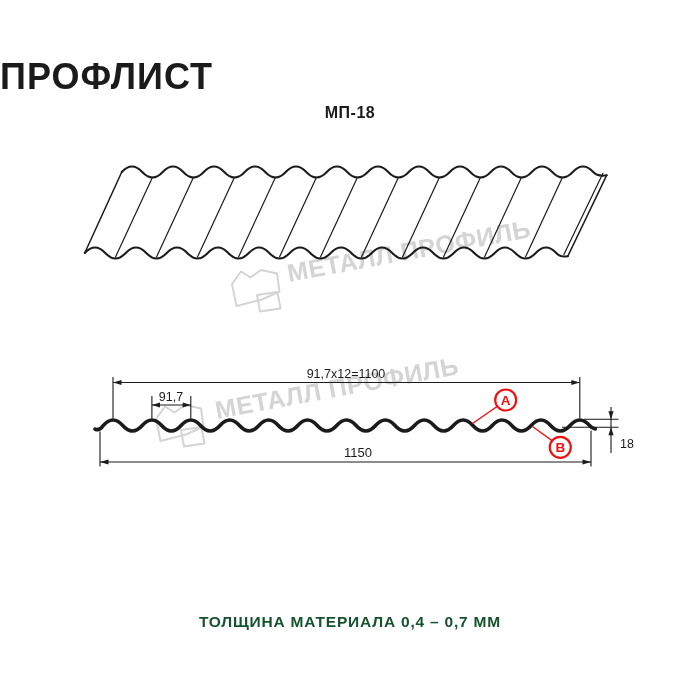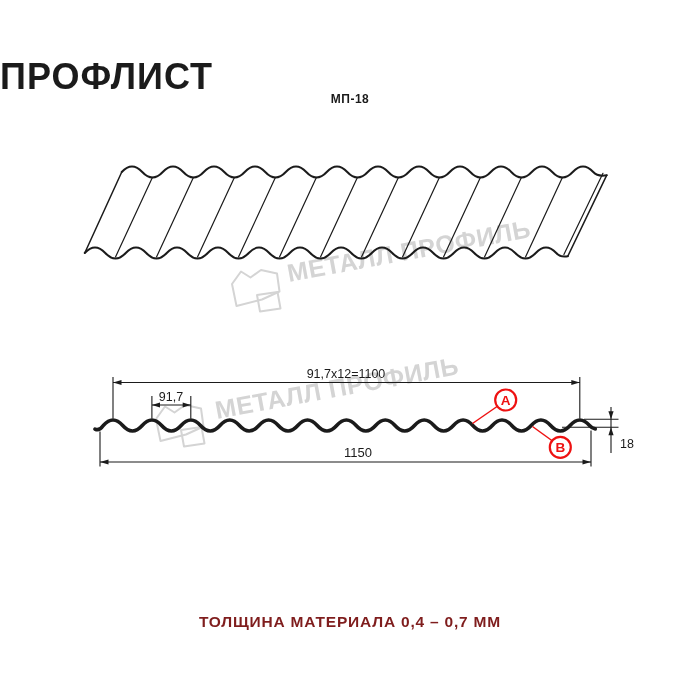--- a/index.html
+++ b/index.html
@@ -5,26 +5,26 @@
   html,body{margin:0;padding:0;}
   body{
     width:700px;height:700px;position:relative;background:#ffffff;
     font-family:"Liberation Sans", sans-serif;overflow:hidden;
   }
   .title{
     position:absolute;top:56px;left:0;width:700px;text-align:left;
     font-size:36px;font-weight:700;letter-spacing:1px;color:#1b1b1b;
   }
   .subtitle{
-    position:absolute;top:92px;left:0;width:700px;text-align:center;
-    font-size:12px;font-weight:700;letter-spacing:.5px;color:#1b1b1b;
+    position:absolute;top:104px;left:0;width:700px;text-align:center;
+    font-size:16px;font-weight:700;letter-spacing:.5px;color:#1b1b1b;
   }
   .footer-note{
     position:absolute;top:613px;left:0;width:700px;text-align:center;
-    font-size:15.5px;font-weight:700;letter-spacing:.8px;color:#7f1d1d;
+    font-size:15.5px;font-weight:700;letter-spacing:.8px;color:#14532d;
   }
   svg{position:absolute;left:0;top:0;}
   .ln{stroke:#1b1b1b;fill:none;stroke-width:1.3;stroke-linecap:round;stroke-linejoin:round;}
   .w2{stroke-width:2;}
   .edge{stroke-width:1.5;}
   .thick-wave{stroke:#1b1b1b;fill:none;stroke-width:3.6;stroke-linecap:round;}
   .dim{stroke:#1b1b1b;fill:none;stroke-width:1.1;}
   .arrow{fill:#1b1b1b;stroke:none;}
   .dim-text{font-family:"Liberation Sans",sans-serif;font-size:12.5px;fill:#1b1b1b;}
   .dim-text-lg{font-family:"Liberation Sans",sans-serif;font-size:13px;fill:#1b1b1b;}

